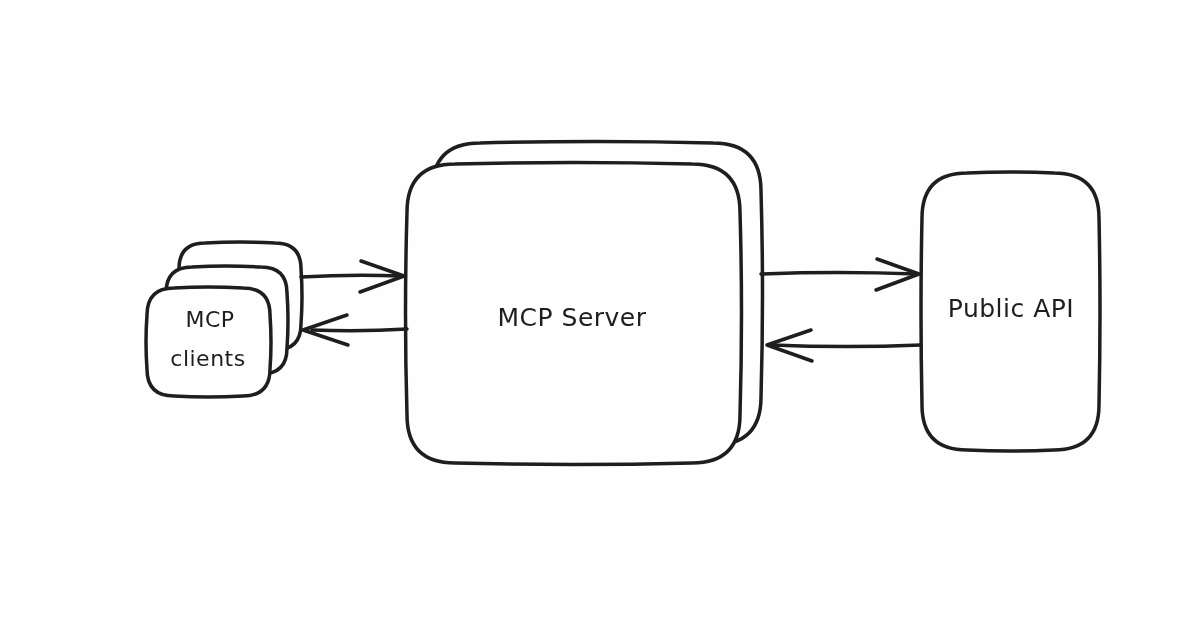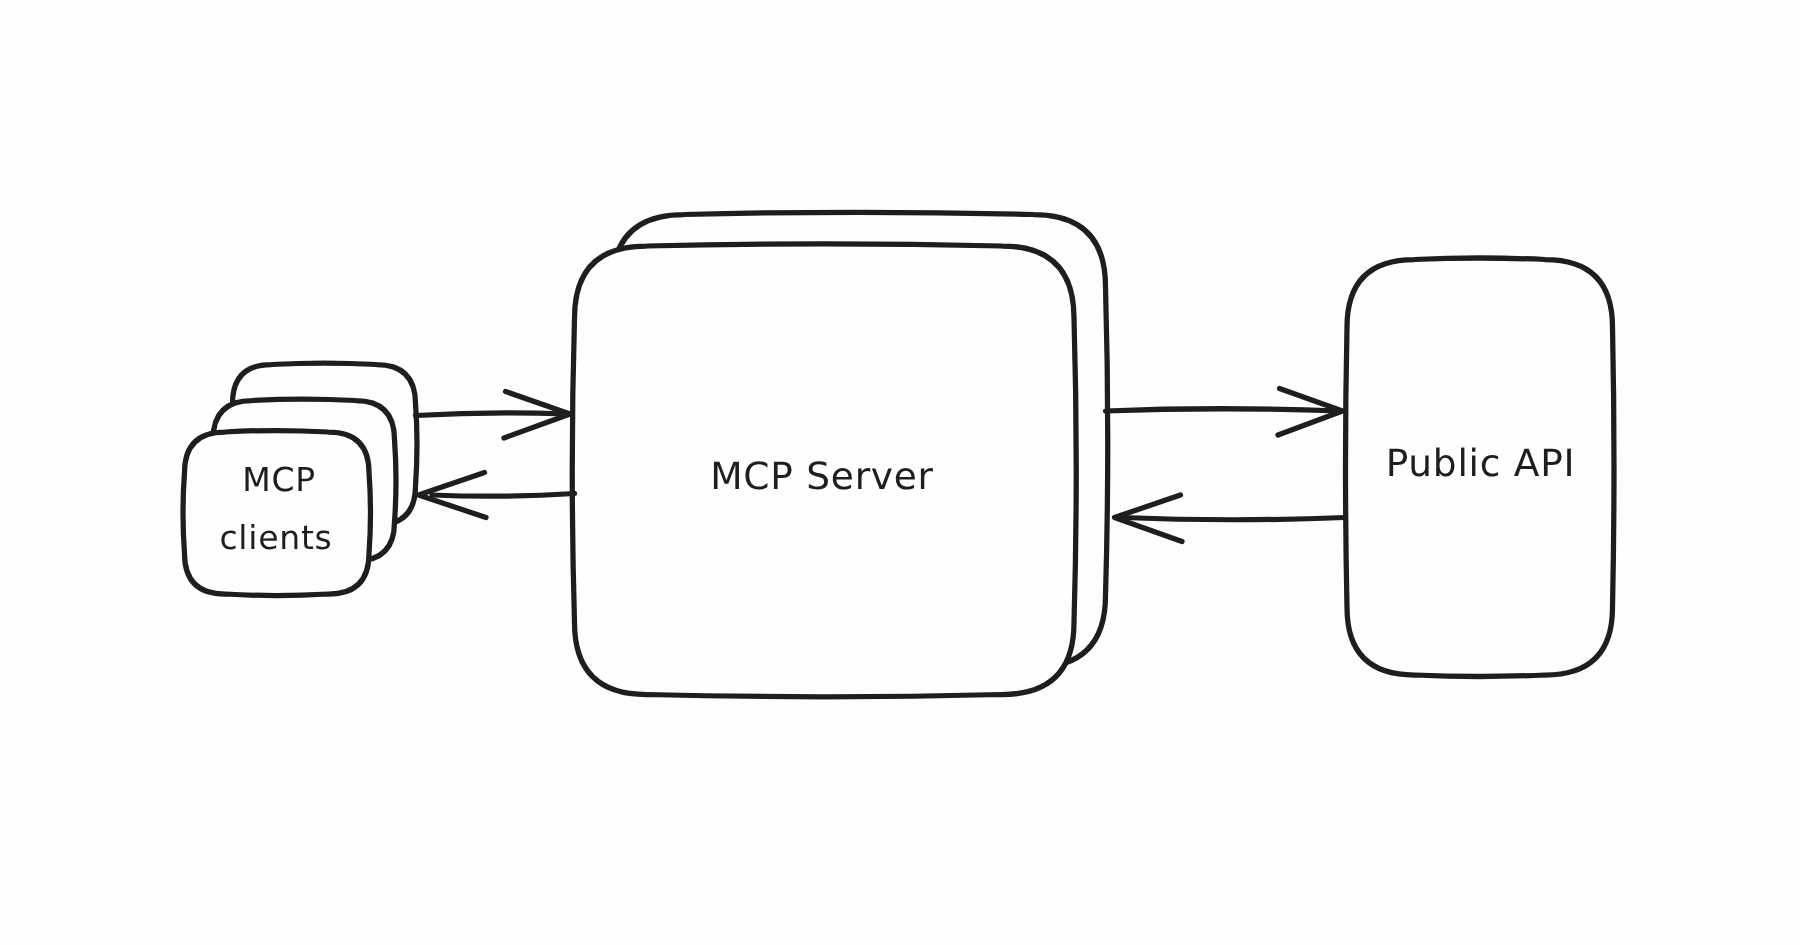--- a/index.html
+++ b/index.html
@@ -8,20 +8,21 @@
     width: 1200px;
     height: 630px;
     background: #fefefe;
     overflow: hidden;
     font-family: "DejaVu Sans", "Liberation Sans", sans-serif;
   }
   .stage {
     position: relative;
     width: 992px;
     height: 630px;
+    padding-left: 24px;
   }
   svg { display: block; }
   .node-label {
     font-family: "DejaVu Sans", "Liberation Sans", sans-serif;
     letter-spacing: 0.5px;
   }
   .label-lg { font-size: 25px; }
   .label-sm { font-size: 22px; }
 </style>
 </head>

